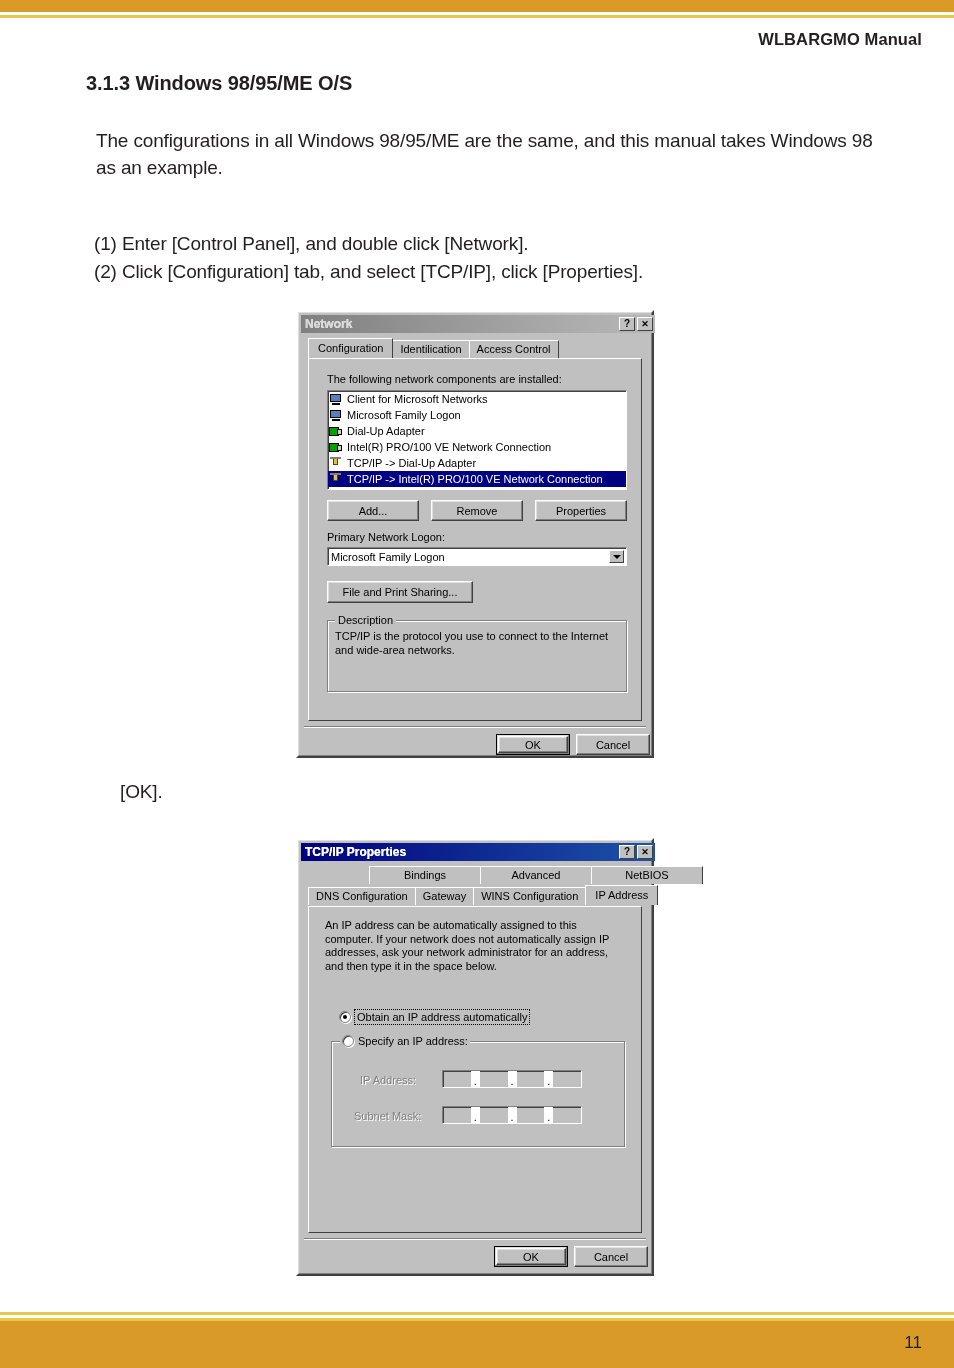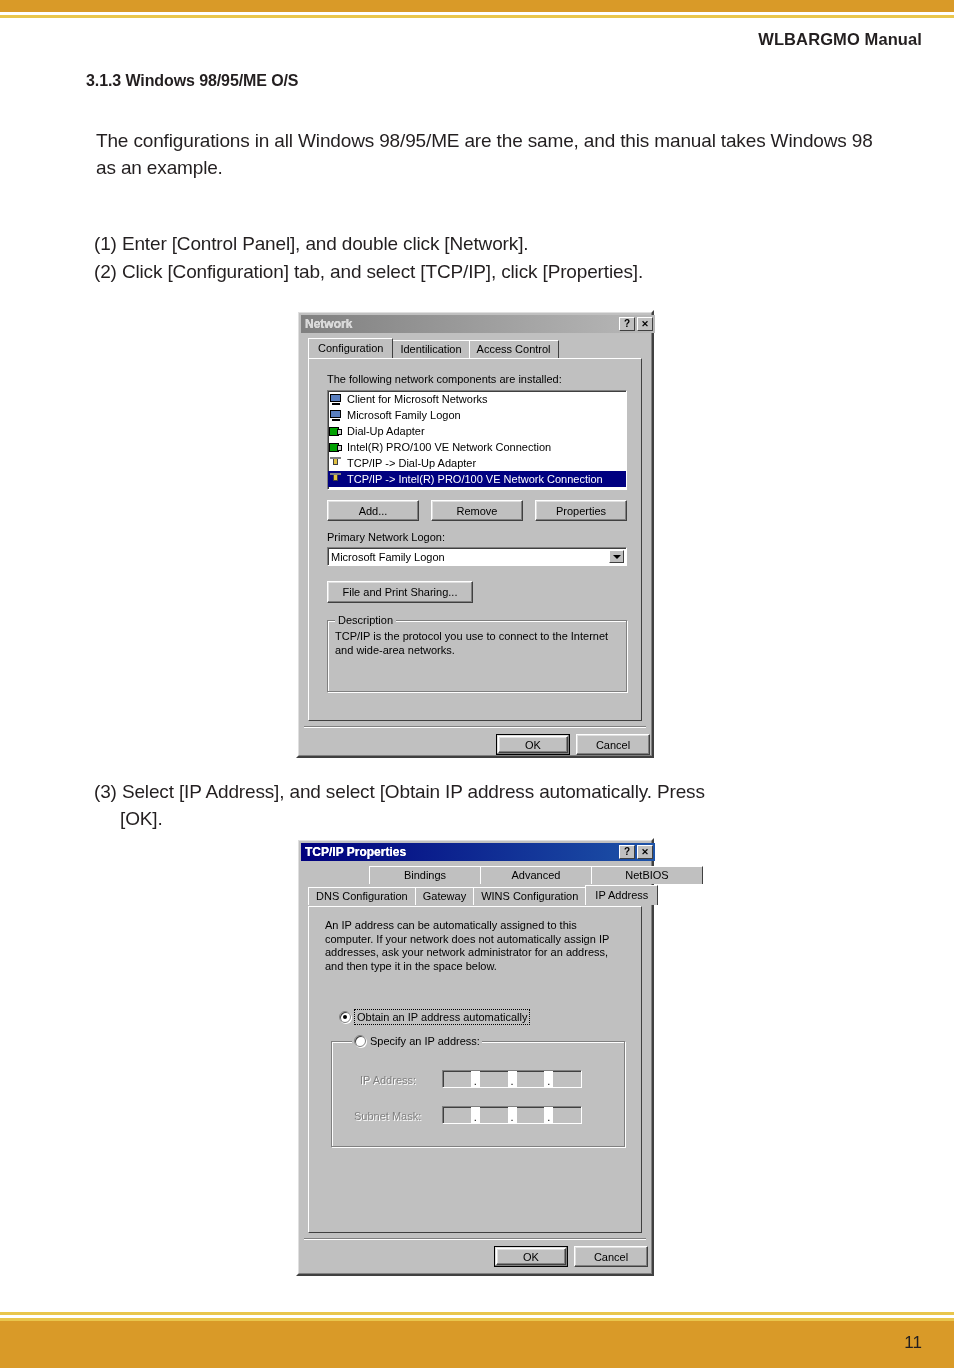--- a/index.html
+++ b/index.html
@@ -41,21 +41,21 @@
     right: 32px;
     font-size: 17px;
     color: #231f20;
     font-weight: normal;
   }
 
   
   .sec-heading {
     position: absolute;
     left: 86px; top: 72px;
-    font-size: 16px;
+    font-size: 20px;
     font-weight: bold;
     color: #231f20;
     letter-spacing: -0.1px;
   }
   .para {
     position: absolute;
     color: #231f20;
     font-size: 19px;
     line-height: 27px;
     letter-spacing: -0.15px;
@@ -358,21 +358,20 @@
 <div class="hdr-line-yellow" style="top:15px;height:3px;"></div>
 
 <div class="header-title">WLBARGMO Manual</div>
 
 <div class="sec-heading">3.1.3 Windows 98/95/ME O/S</div>
 
 <div class="para" id="intro-para">The configurations in all Windows 98/95/ME are the same, and this manual takes Windows 98 as an example.</div>
 <div class="para" id="step1">(1) Enter [Control Panel], and double click [Network].</div>
 <div class="para" id="step2">(2) Click [Configuration] tab, and select [TCP/IP], click [Properties].</div>
 <div class="para" id="step3">
-  <span>(3) Select [IP Address], and select [Obtain IP address automatically. Press</span>
   <span class="cont">[OK].</span>
 </div>
 
 <div class="artifact" style="left:300px;top:590px;width:3px;height:165px;background:#2e6b6b;opacity:0.55;"></div>
 <div class="artifact" style="left:303px;top:595px;width:2px;height:150px;background:#cfcfcf;"></div>
 <div class="artifact" style="left:303px;top:640px;width:4px;height:22px;background:#e9dca8;"></div>
 
 <div class="win9x" style="left:296px;top:310px;width:358px;height:448px;">
   <div class="inner-edge"></div>
 
@@ -505,21 +504,21 @@
   <div class="panel" style="left:10px;top:66px;width:334px;height:327px;">
 
     <div class="dlg-body-text" style="left:16px;top:12px;width:300px;">An IP address can be automatically assigned to this computer. If your network does not automatically assign IP addresses, ask your network administrator for an address, and then type it in the space below.</div>
 
     <div class="radio-row" style="left:30px;top:104px;">
       <span class="radio on"></span>
       <span class="focus-dotted">Obtain an IP address automatically</span>
     </div>
 
     <div class="groupbox" style="left:22px;top:134px;width:294px;height:106px;">
-      <span class="gb-title" style="left:20px;padding:0 2px;">
+      <span class="gb-title" style="left:8px;padding:0 2px;">
         <span class="radio" style="display:inline-block;vertical-align:-2px;margin-right:4px;"></span><span>Specify an IP address:</span>
       </span>
 
       <span class="lbl dis" style="left:28px;top:32px;">
         <span>IP Address:</span>
       </span>
       <div class="ipfield" style="left:110px;top:28px;width:140px;height:18px;">
         <span class="oct"></span>
         <span class="dotsep">.</span>
         <span class="oct"></span>

